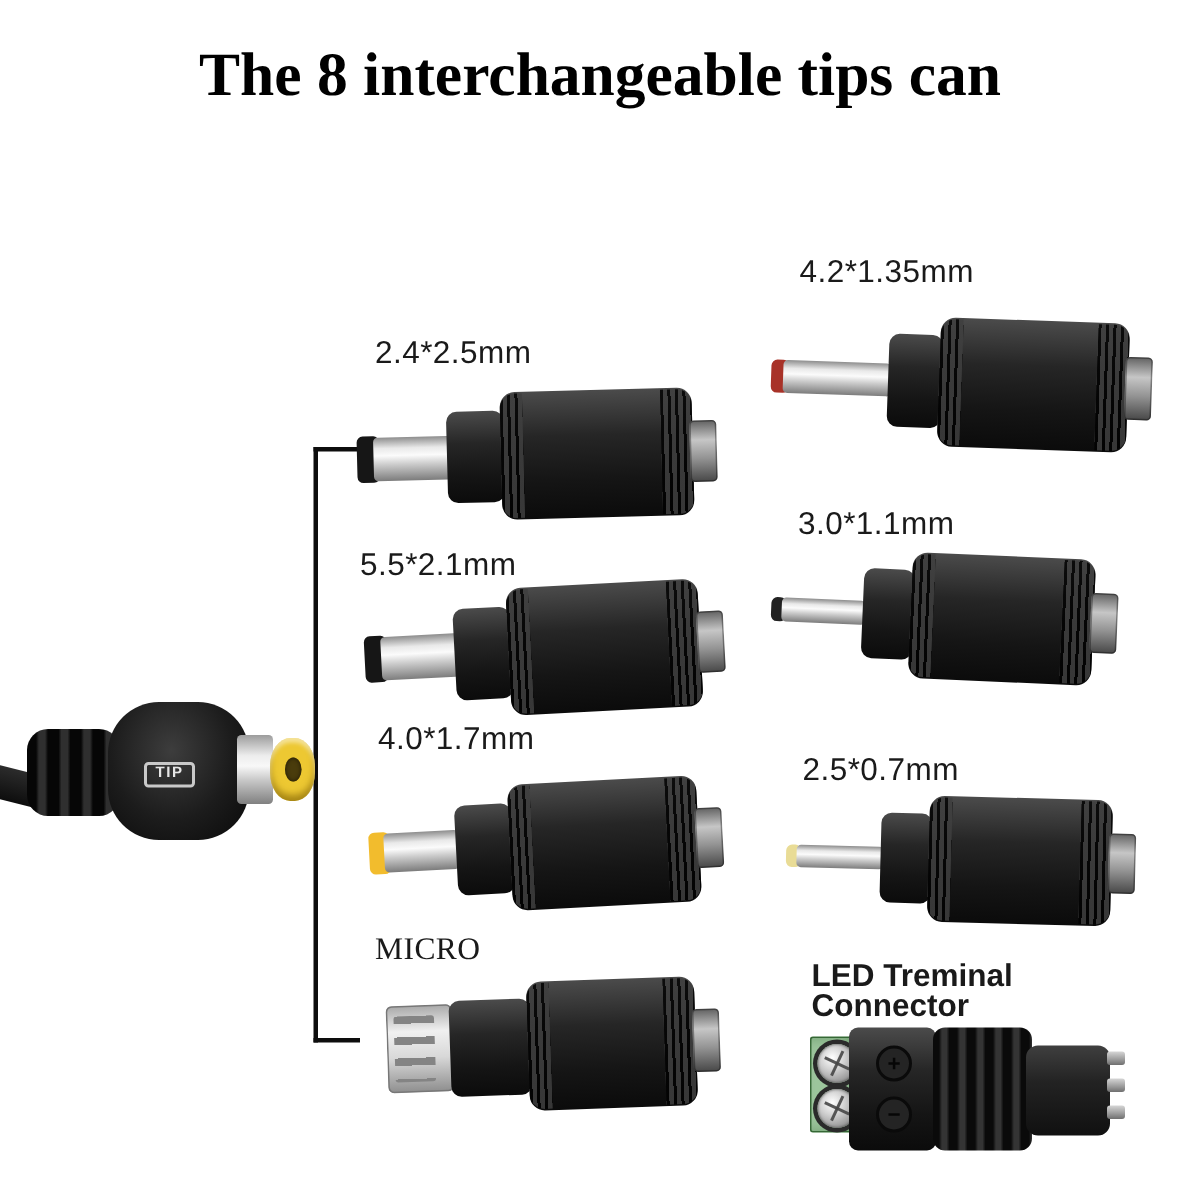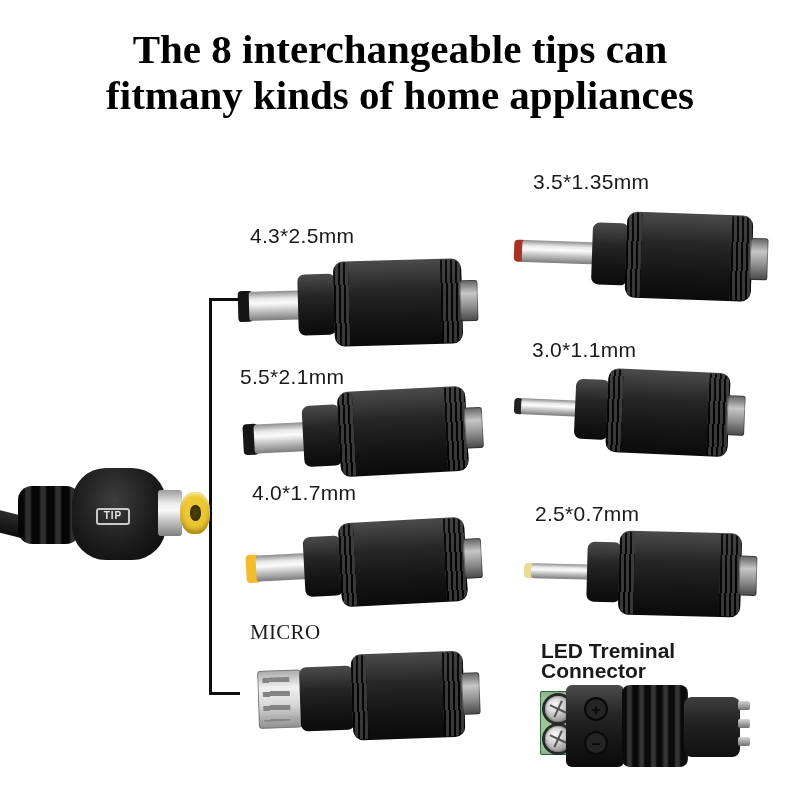--- a/index.html
+++ b/index.html
@@ -50,38 +50,37 @@
   .hole{position:absolute;left:10px;top:13px;width:11px;height:16px;border-radius:50%;
          background:#4a3c0c;box-shadow:inset 0 0 3px #201806;}
 </style>
 </head>
 <body>
 
 <div class="stage">
 
   <div class="title">
     <div>The 8 interchangeable tips can</div>
-    <div>fitmany kinds of home appliances</div>
   </div>
 
   <div class="bracket" style="left:209px;top:298px;width:28px;height:391px;"></div>
 
   <div class="adapter" style="left:-6px;top:456px;width:222px;height:110px;">
     <div class="part cable" style="left:-8px;top:58px;width:56px;height:22px;transform:rotate(14deg);"></div>
     <div class="part relief" style="left:24px;top:30px;width:62px;height:58px;"></div>
     <div class="part bodyp" style="left:78px;top:12px;width:94px;height:92px;">
       <div class="part tipbox" style="left:24px;top:40px;width:30px;height:13px;">TIP</div>
     </div>
     <div class="part collar" style="left:164px;top:34px;width:24px;height:46px;"></div>
     <div class="part tipY" style="left: 186px; top: 36px; width: 30px; height: 42px; background: rgb(237, 200, 50);">
       <div class="hole"></div>
     </div>
   </div>
 
-  <span class="tip-label" style="left:250px;top:224px;">4.3*2.5mm</span>
+  <span class="tip-label" style="left:250px;top:224px;">2.4*2.5mm</span>
   <div class="adapter" style="left:238px;top:256px;width:242px;height:95px;transform:rotate(-1.5deg);">
     <div class="part cap" style="left: 0px; top: 32px; width: 15px; height: 31px; background: rgb(22, 22, 22);"></div>
     <div class="part barrel" style="left:11px;top:33px;width:52px;height:29px;"></div>
     <div class="part front" style="left:60px;top:17px;width:38px;height:61px;"></div>
     <div class="part main" style="left:96px;top:5px;width:128px;height:85px;"></div>
     <div class="part female" style="left:222px;top:27px;width:18px;height:41px;"></div>
   </div>
 
   <span class="tip-label" style="left:240px;top:365px;">5.5*2.1mm</span>
   <div class="adapter" style="left:243px;top:386px;width:242px;height:95px;transform:rotate(-3deg);">
@@ -102,21 +101,21 @@
   </div>
 
   <span class="tip-label" style="left:250px;top:620px;font-family:Liberation Serif, serif;">MICRO</span>
   <div class="adapter" style="left:256px;top:652px;width:228px;height:90px;transform:rotate(-2deg);">
     <div class="part shell" style="left:2px;top:15px;width:44px;height:58px;"></div>
     <div class="part front" style="left:44px;top:13px;width:54px;height:64px;"></div>
     <div class="part main" style="left:96px;top:2px;width:112px;height:86px;"></div>
     <div class="part female" style="left:206px;top:24px;width:18px;height:42px;"></div>
   </div>
 
-  <span class="tip-label" style="left:533px;top:170px;">3.5*1.35mm</span>
+  <span class="tip-label" style="left:533px;top:170px;">4.2*1.35mm</span>
   <div class="adapter" style="left:514px;top:210px;width:254px;height:90px;transform:rotate(2deg);">
     <div class="part cap" style="left: 0px; top: 34px; width: 12px; height: 22px; background: rgb(168, 50, 40);"></div>
     <div class="part barrel" style="left:8px;top:34px;width:72px;height:22px;"></div>
     <div class="part front" style="left:78px;top:14px;width:36px;height:62px;"></div>
     <div class="part main" style="left:112px;top:2px;width:126px;height:86px;"></div>
     <div class="part female" style="left:236px;top:24px;width:18px;height:42px;"></div>
   </div>
 
   <span class="tip-label" style="left:532px;top:338px;">3.0*1.1mm</span>
   <div class="adapter" style="left:514px;top:366px;width:234px;height:90px;transform:rotate(2.5deg);">

